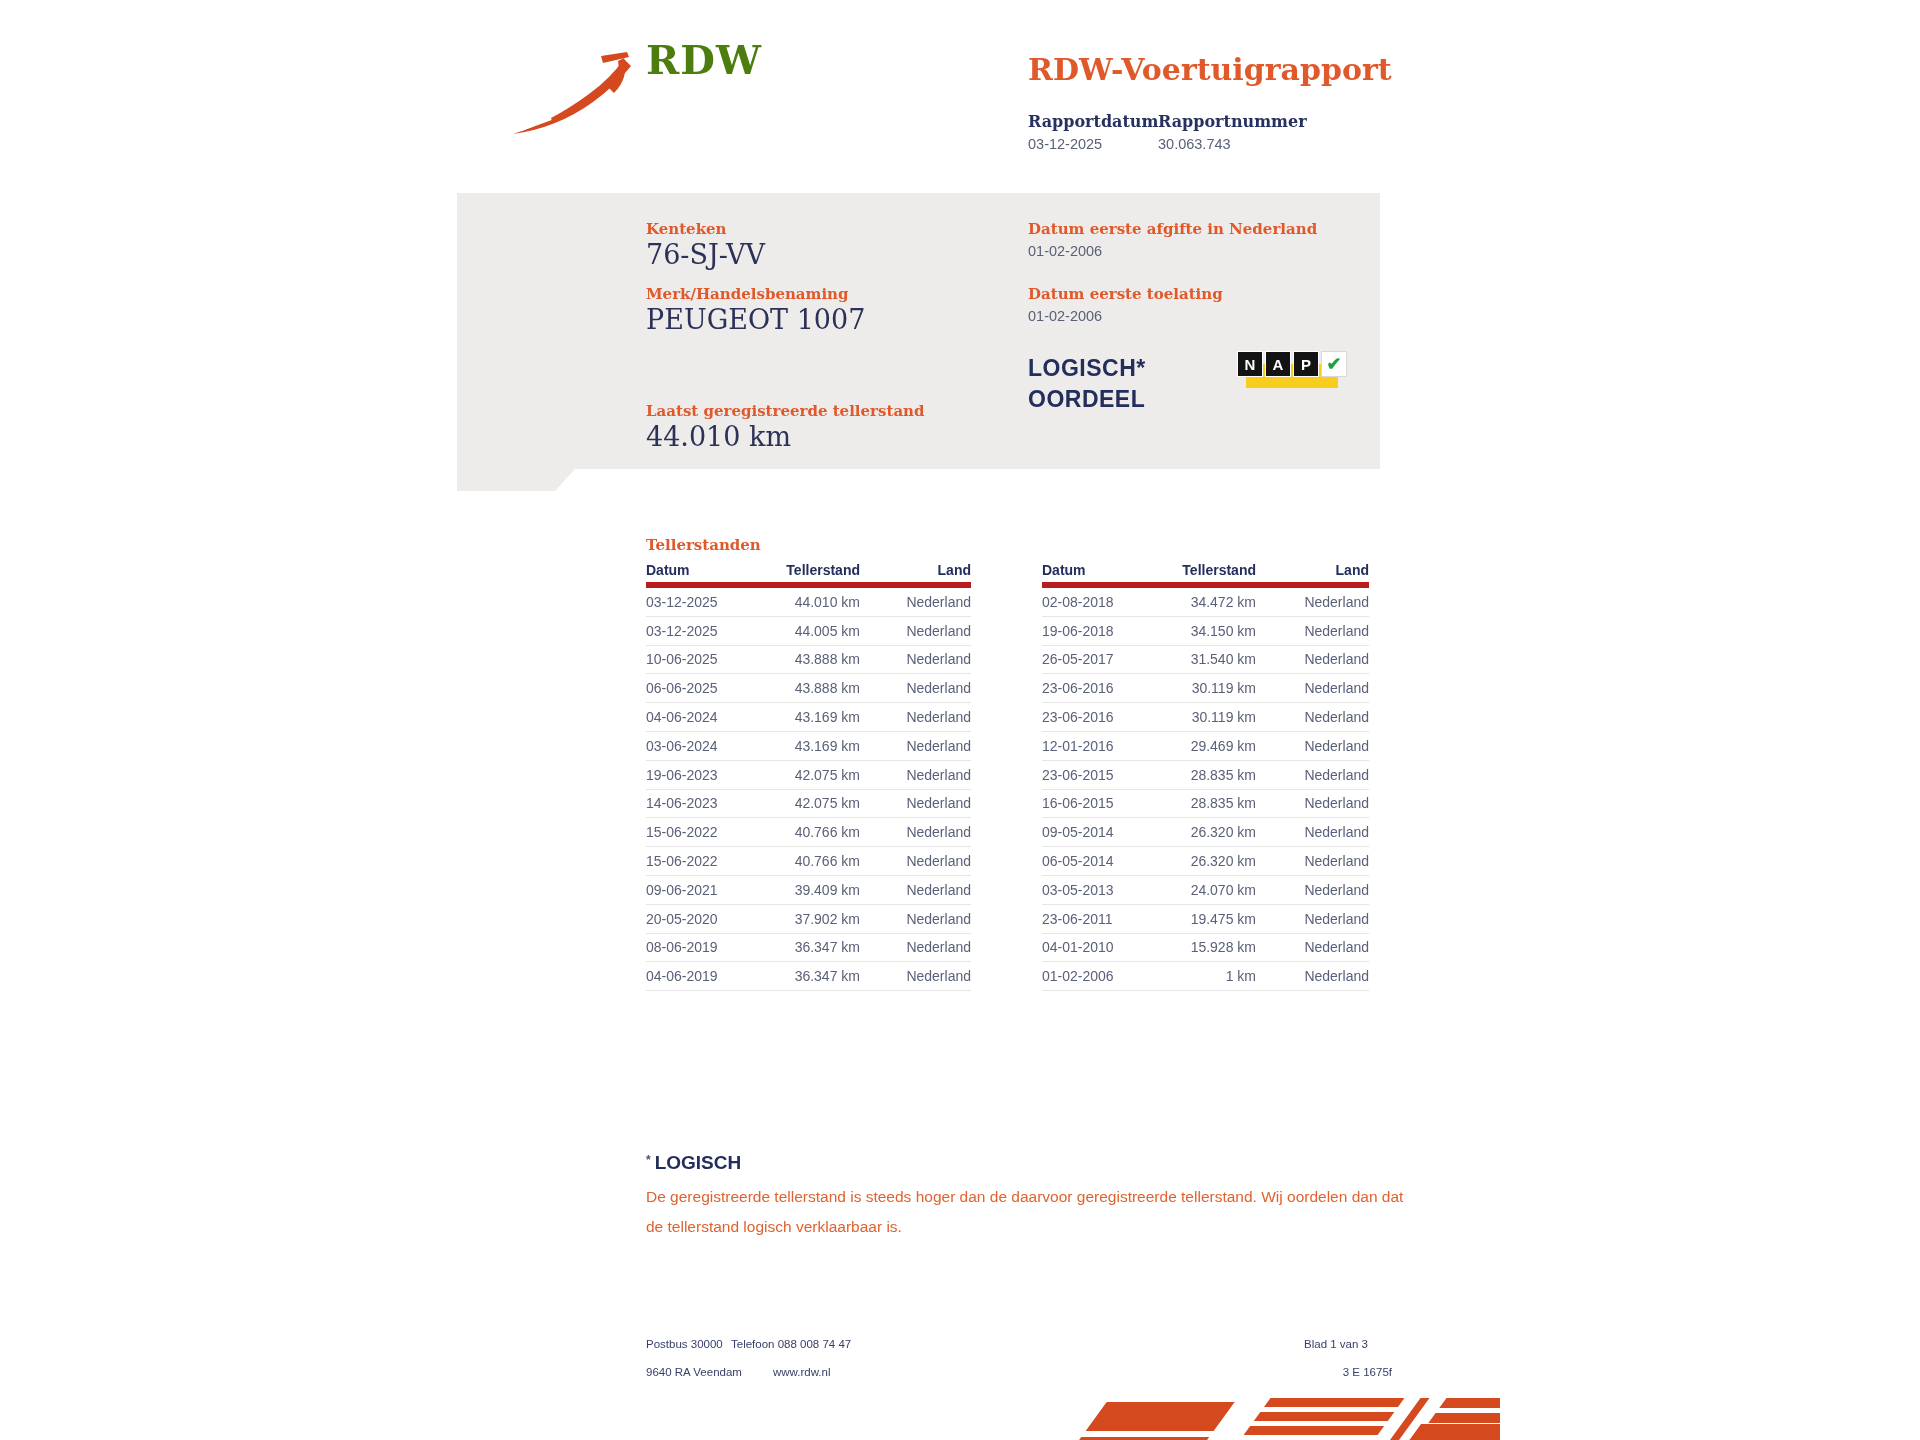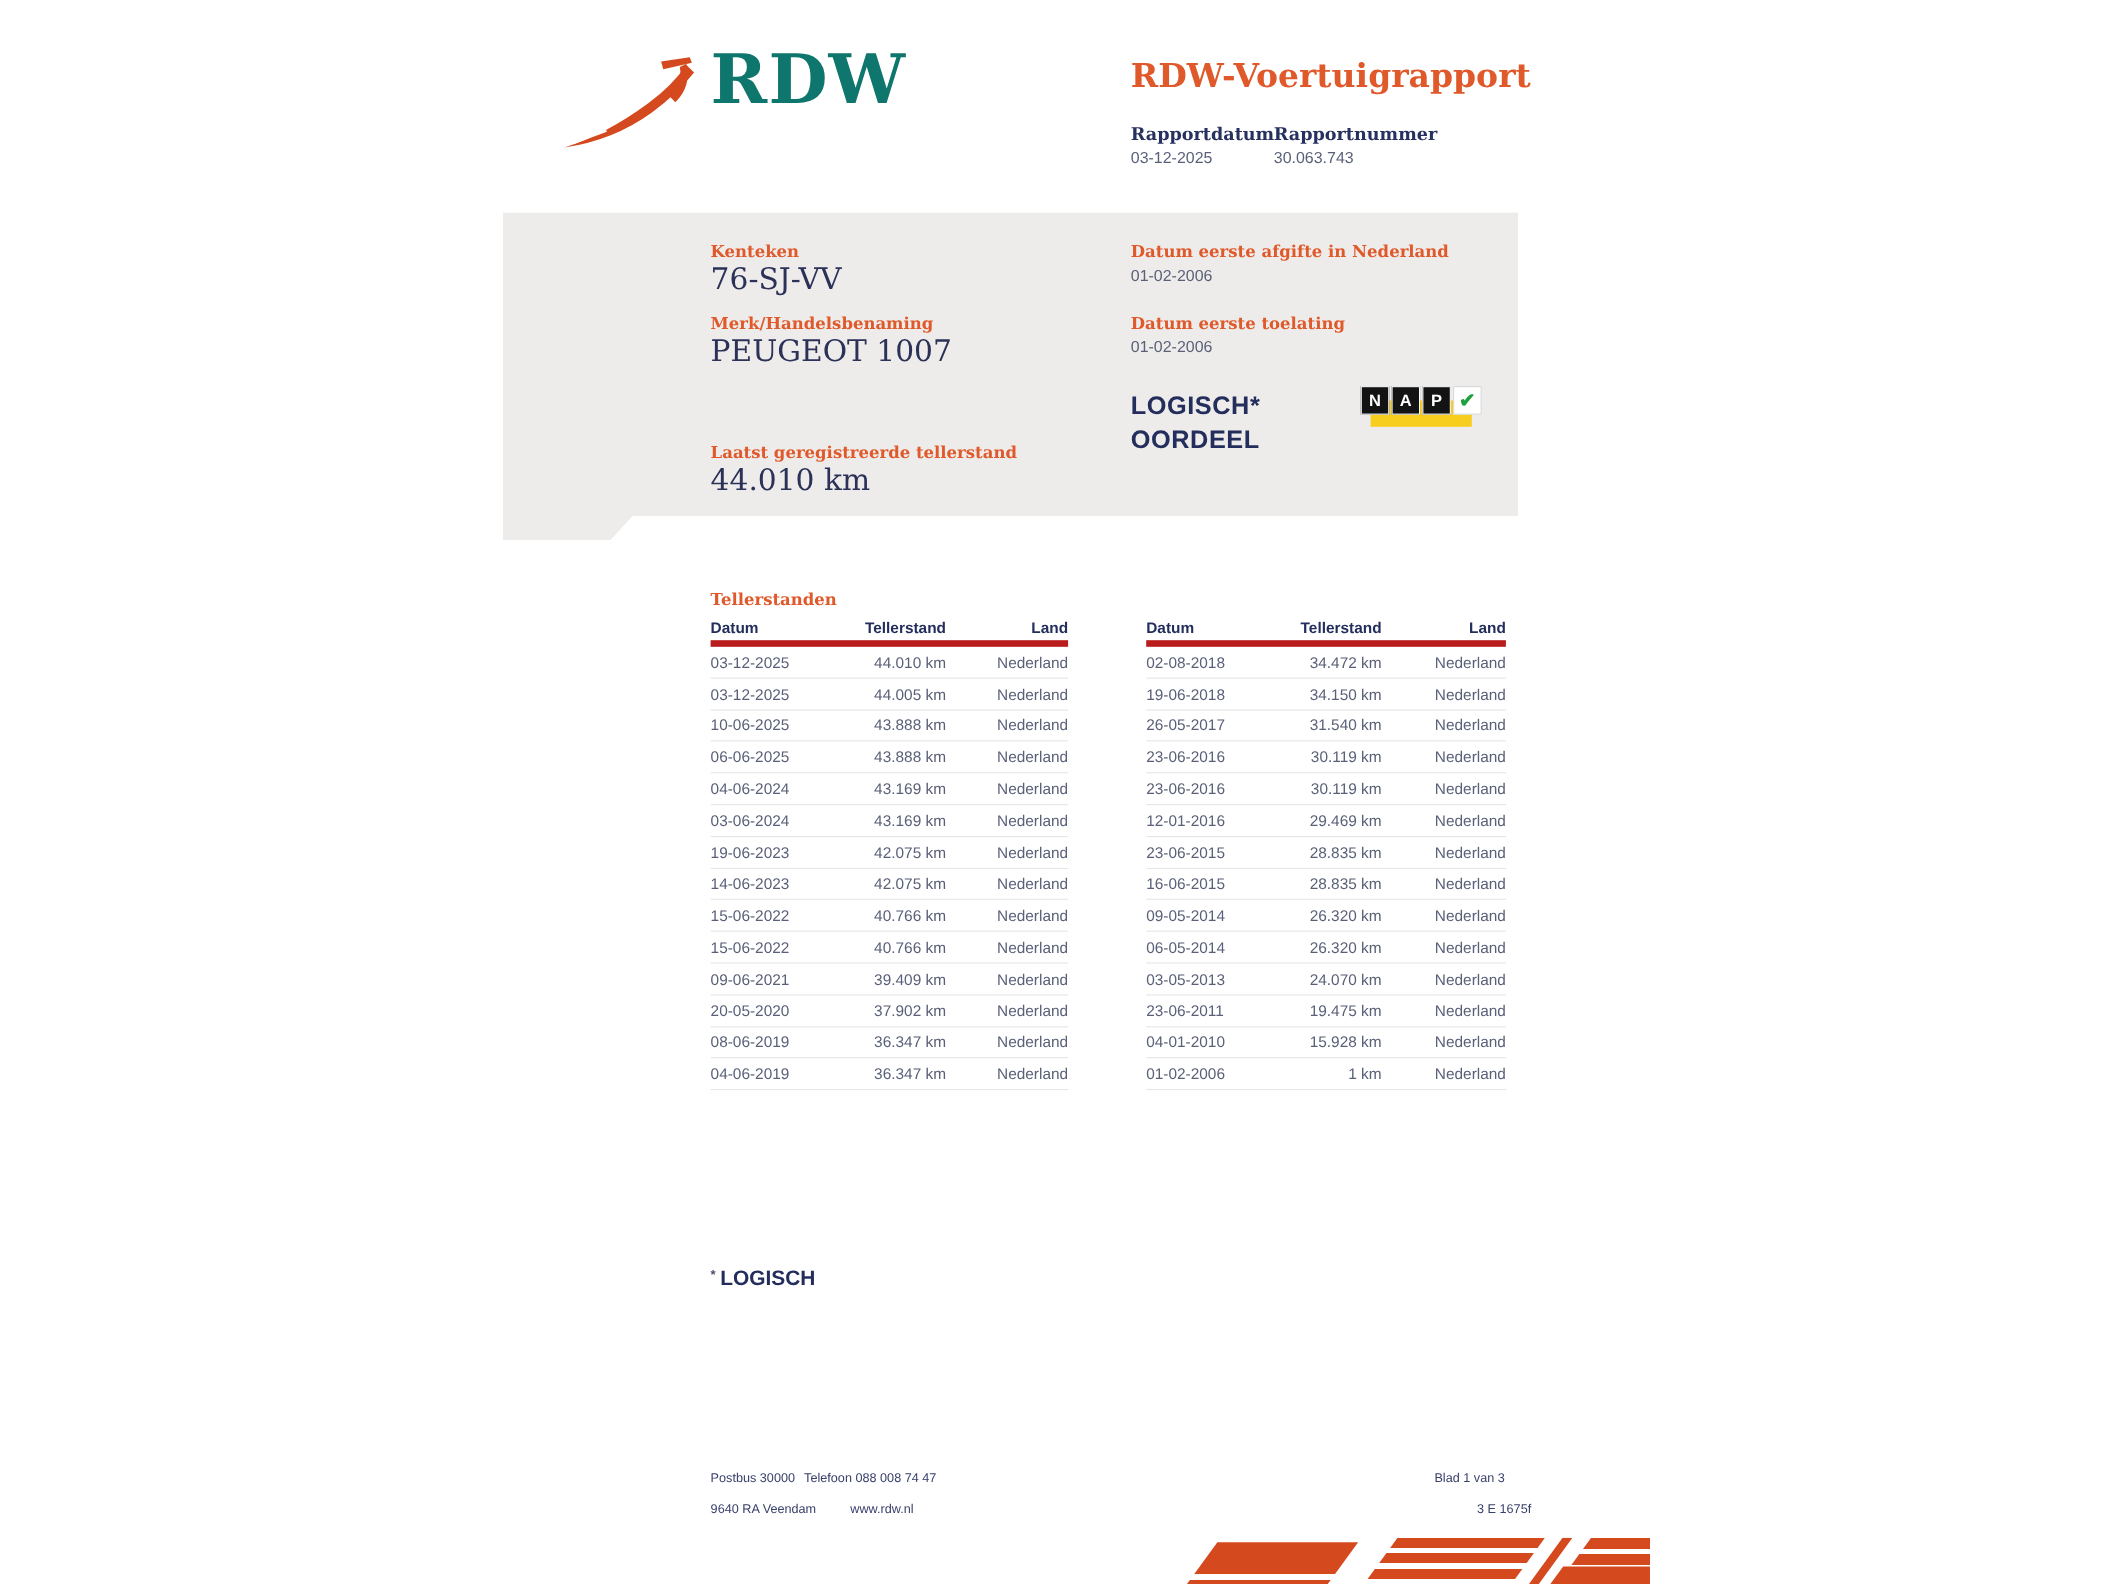--- a/index.html
+++ b/index.html
@@ -2,21 +2,21 @@
 <html><head>
 <meta charset="utf-8">
 <style>
   html,body{margin:0;padding:0;background:#ffffff;}
   .page{position:relative;width:1920px;height:1440px;background:#ffffff;overflow:hidden;
         font-family:"Liberation Sans",sans-serif;}
 
   
   .logo-wing{position:absolute;left:505px;top:44px;width:132px;height:94px;}
   .wordmark{position:absolute;left:646px;top:36px;font-family:"DejaVu Serif",serif;
-            font-weight:700;font-size:62px;color:#0f766e;letter-spacing:1px;}
+            font-weight:700;font-size:40px;color:#4d7c0f;letter-spacing:1px;}
   .doc-title{position:absolute;left:1028px;top:52px;font-family:"DejaVu Serif",serif;
              font-weight:700;font-size:30px;color:#e0592a;}
   .meta-label{position:absolute;top:112px;font-family:"DejaVu Serif",serif;font-weight:700;
               font-size:16px;color:#26315f;}
   .meta-value{position:absolute;top:136px;font-size:14.5px;color:#5a6078;}
   .ml-1{left:1028px;} .ml-2{left:1158px;}
 
   
   .summary-box{position:absolute;left:457px;top:193px;width:923px;height:298px;background:#eeecea;
       clip-path:polygon(0 0,923px 0,923px 276px,118px 276px,98px 298px,0 298px);}
@@ -281,20 +281,21 @@
           <div class="tcell c0">01-02-2006</div>
           <div class="tcell c1">1 km</div>
           <div class="tcell c2">Nederland</div>
         </div>
       </div>
   </div>
 
   <div class="note-title">
     <span class="note-star">*</span><span>LOGISCH</span>
   </div>
+  <div class="note-body">De geregistreerde tellerstand is steeds hoger dan de daarvoor geregistreerde tellerstand. Wij oordelen dan dat de tellerstand logisch verklaarbaar is.</div>
 
   <div class="foot f-a1">Postbus 30000</div>
   <div class="foot f-a2">9640 RA Veendam</div>
   <div class="foot f-p">Telefoon 088 008 74 47</div>
   <div class="foot f-w">www.rdw.nl</div>
   <div class="foot f-blad">Blad 1 van 3</div>
   <div class="foot f-code">3 E 1675f</div>
 
   <div class="stripes">
     <div class="sp sp1"></div>

